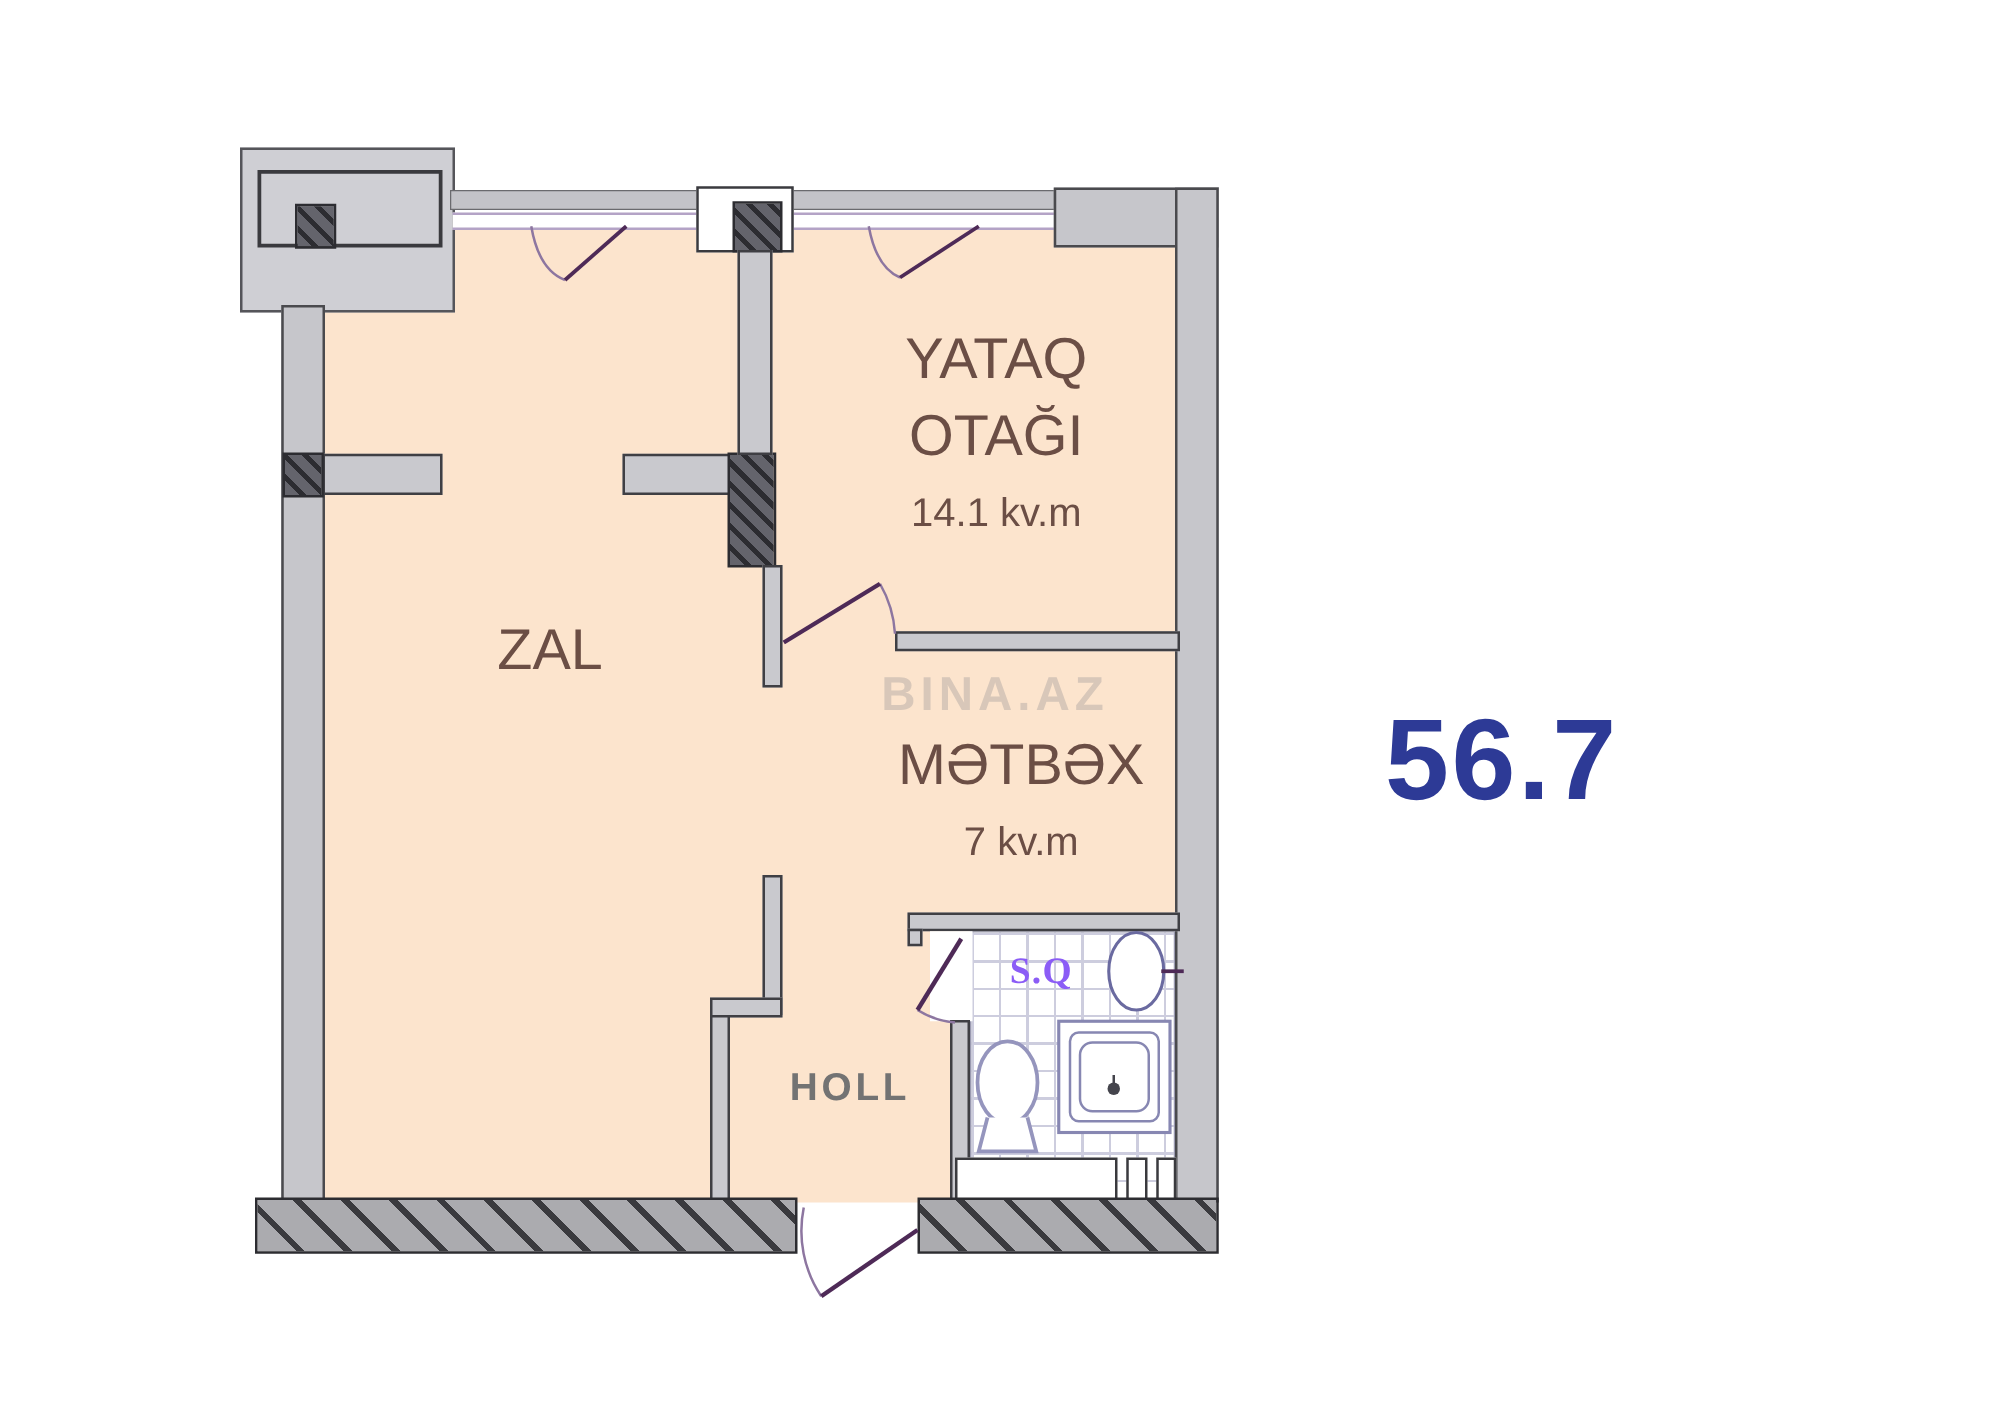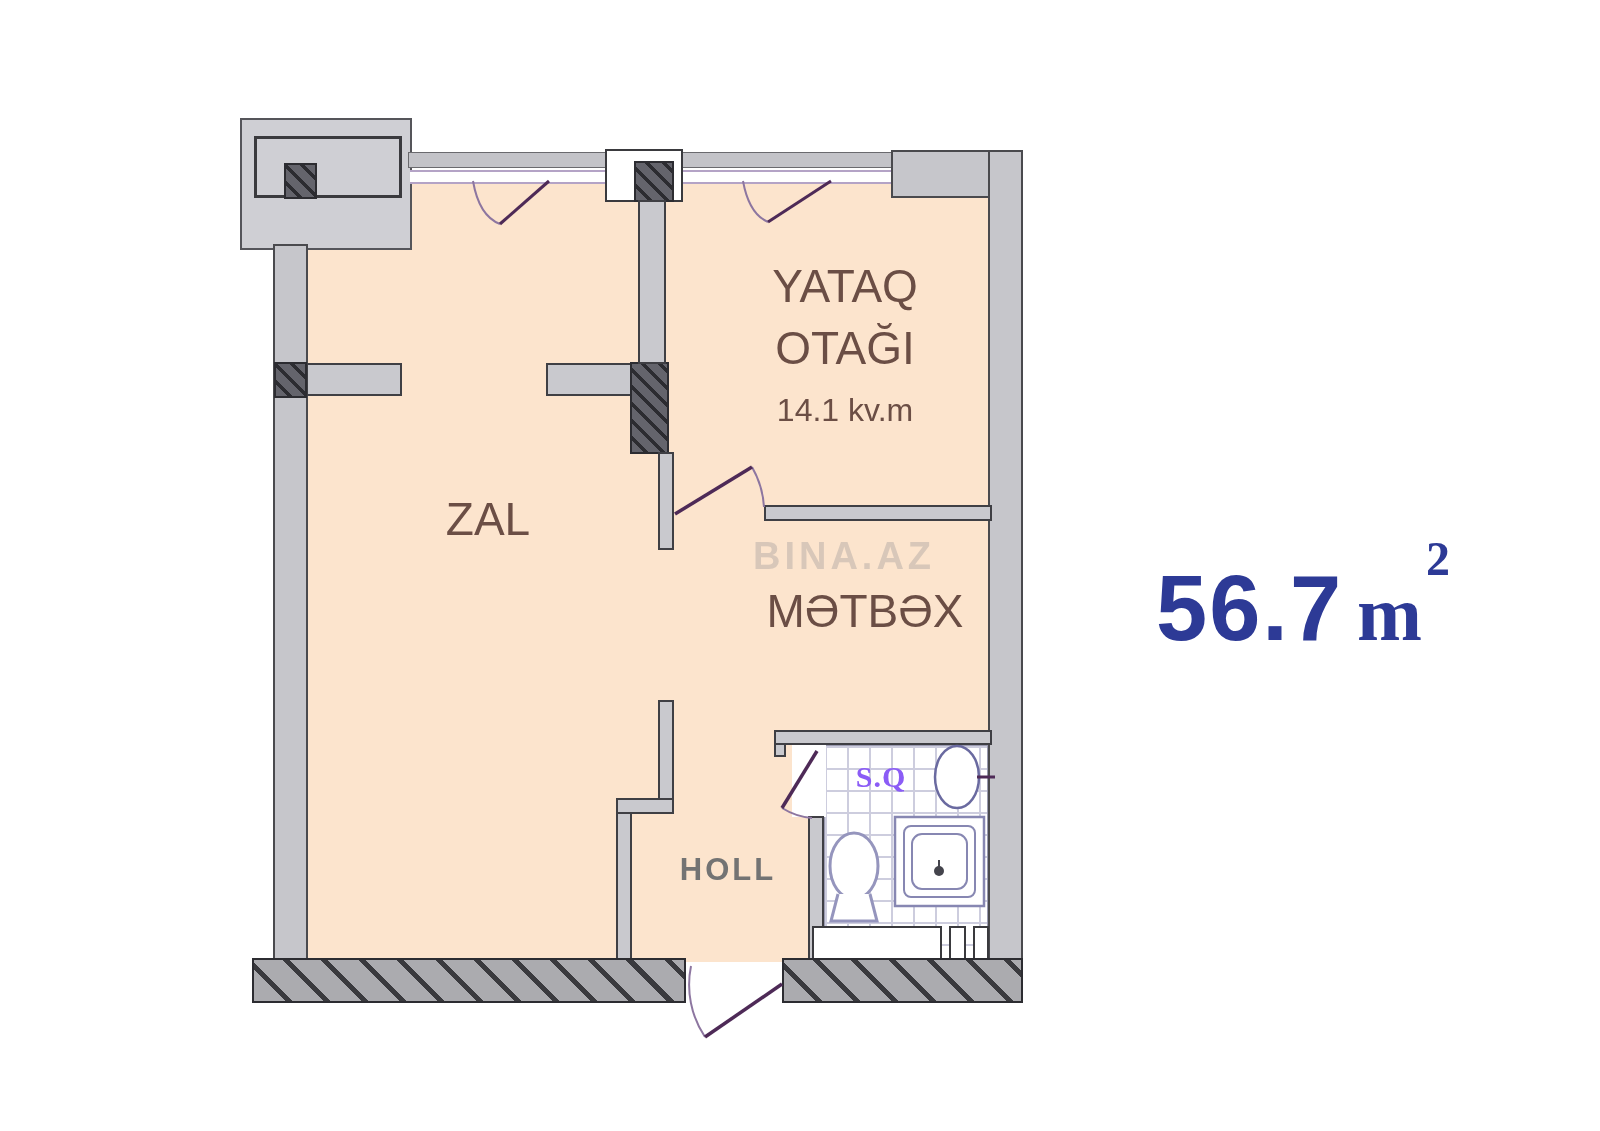--- a/index.html
+++ b/index.html
@@ -1,17 +1,17 @@
 <!DOCTYPE html>
 <html><head>
 <meta charset="utf-8">
 <style>
   html,body{margin:0;padding:0;background:#ffffff;}
   #canvas{position:relative;width:1431px;height:1131px;background:#ffffff;overflow:hidden;
-          font-family:"Liberation Sans", sans-serif;margin-left:48px;}
+          font-family:"Liberation Sans", sans-serif;}
   #plan{position:absolute;inset:0;}
   .abs{position:absolute;box-sizing:border-box;}
   .wall{background:#c6c6cb;border:2px solid #4a4a4e;}
   .wall-thin{background:#c9c9ce;border:2px solid #3f3f44;}
   .hatch-dark{background:repeating-linear-gradient(45deg,#64646c 0 8px,#2c2c31 8px 12px);
               border:2.5px solid #2c2c31;}
   .hatch-light{background:repeating-linear-gradient(45deg,#ababaf 0 22px,#3a3a3e 22px 27px);
                border:2.5px solid #2c2c31;}
   .whitebox{background:#ffffff;border:2px solid #3a3a3e;}
   .tiles{background-image:
@@ -131,25 +131,25 @@
     </div>
 
     <div class="room-label" style="left:440px;top:488px;">
       <div>ZAL</div>
     </div>
 
     <div class="watermark" style="left:796px;top:535px;">BINA.AZ</div>
 
     <div class="room-label" style="left:817px;top:580px;">
       <div>MƏTBƏX</div>
+      <div class="area">7 kv.m</div>
     </div>
 
     <div class="hall-label" style="left:680px;top:852px;">HOLL</div>
 
     <div class="bath-label" style="left:833px;top:760px;">S.Q</div>
 
     <div class="total" style="left:1108px;top:556px;">
       <span class="val">56.7</span>
-      <span class="unit"><span>m</span><sup>2</sup></span>
     </div>
 
   </div>
 </div>
 
 </body></html>

